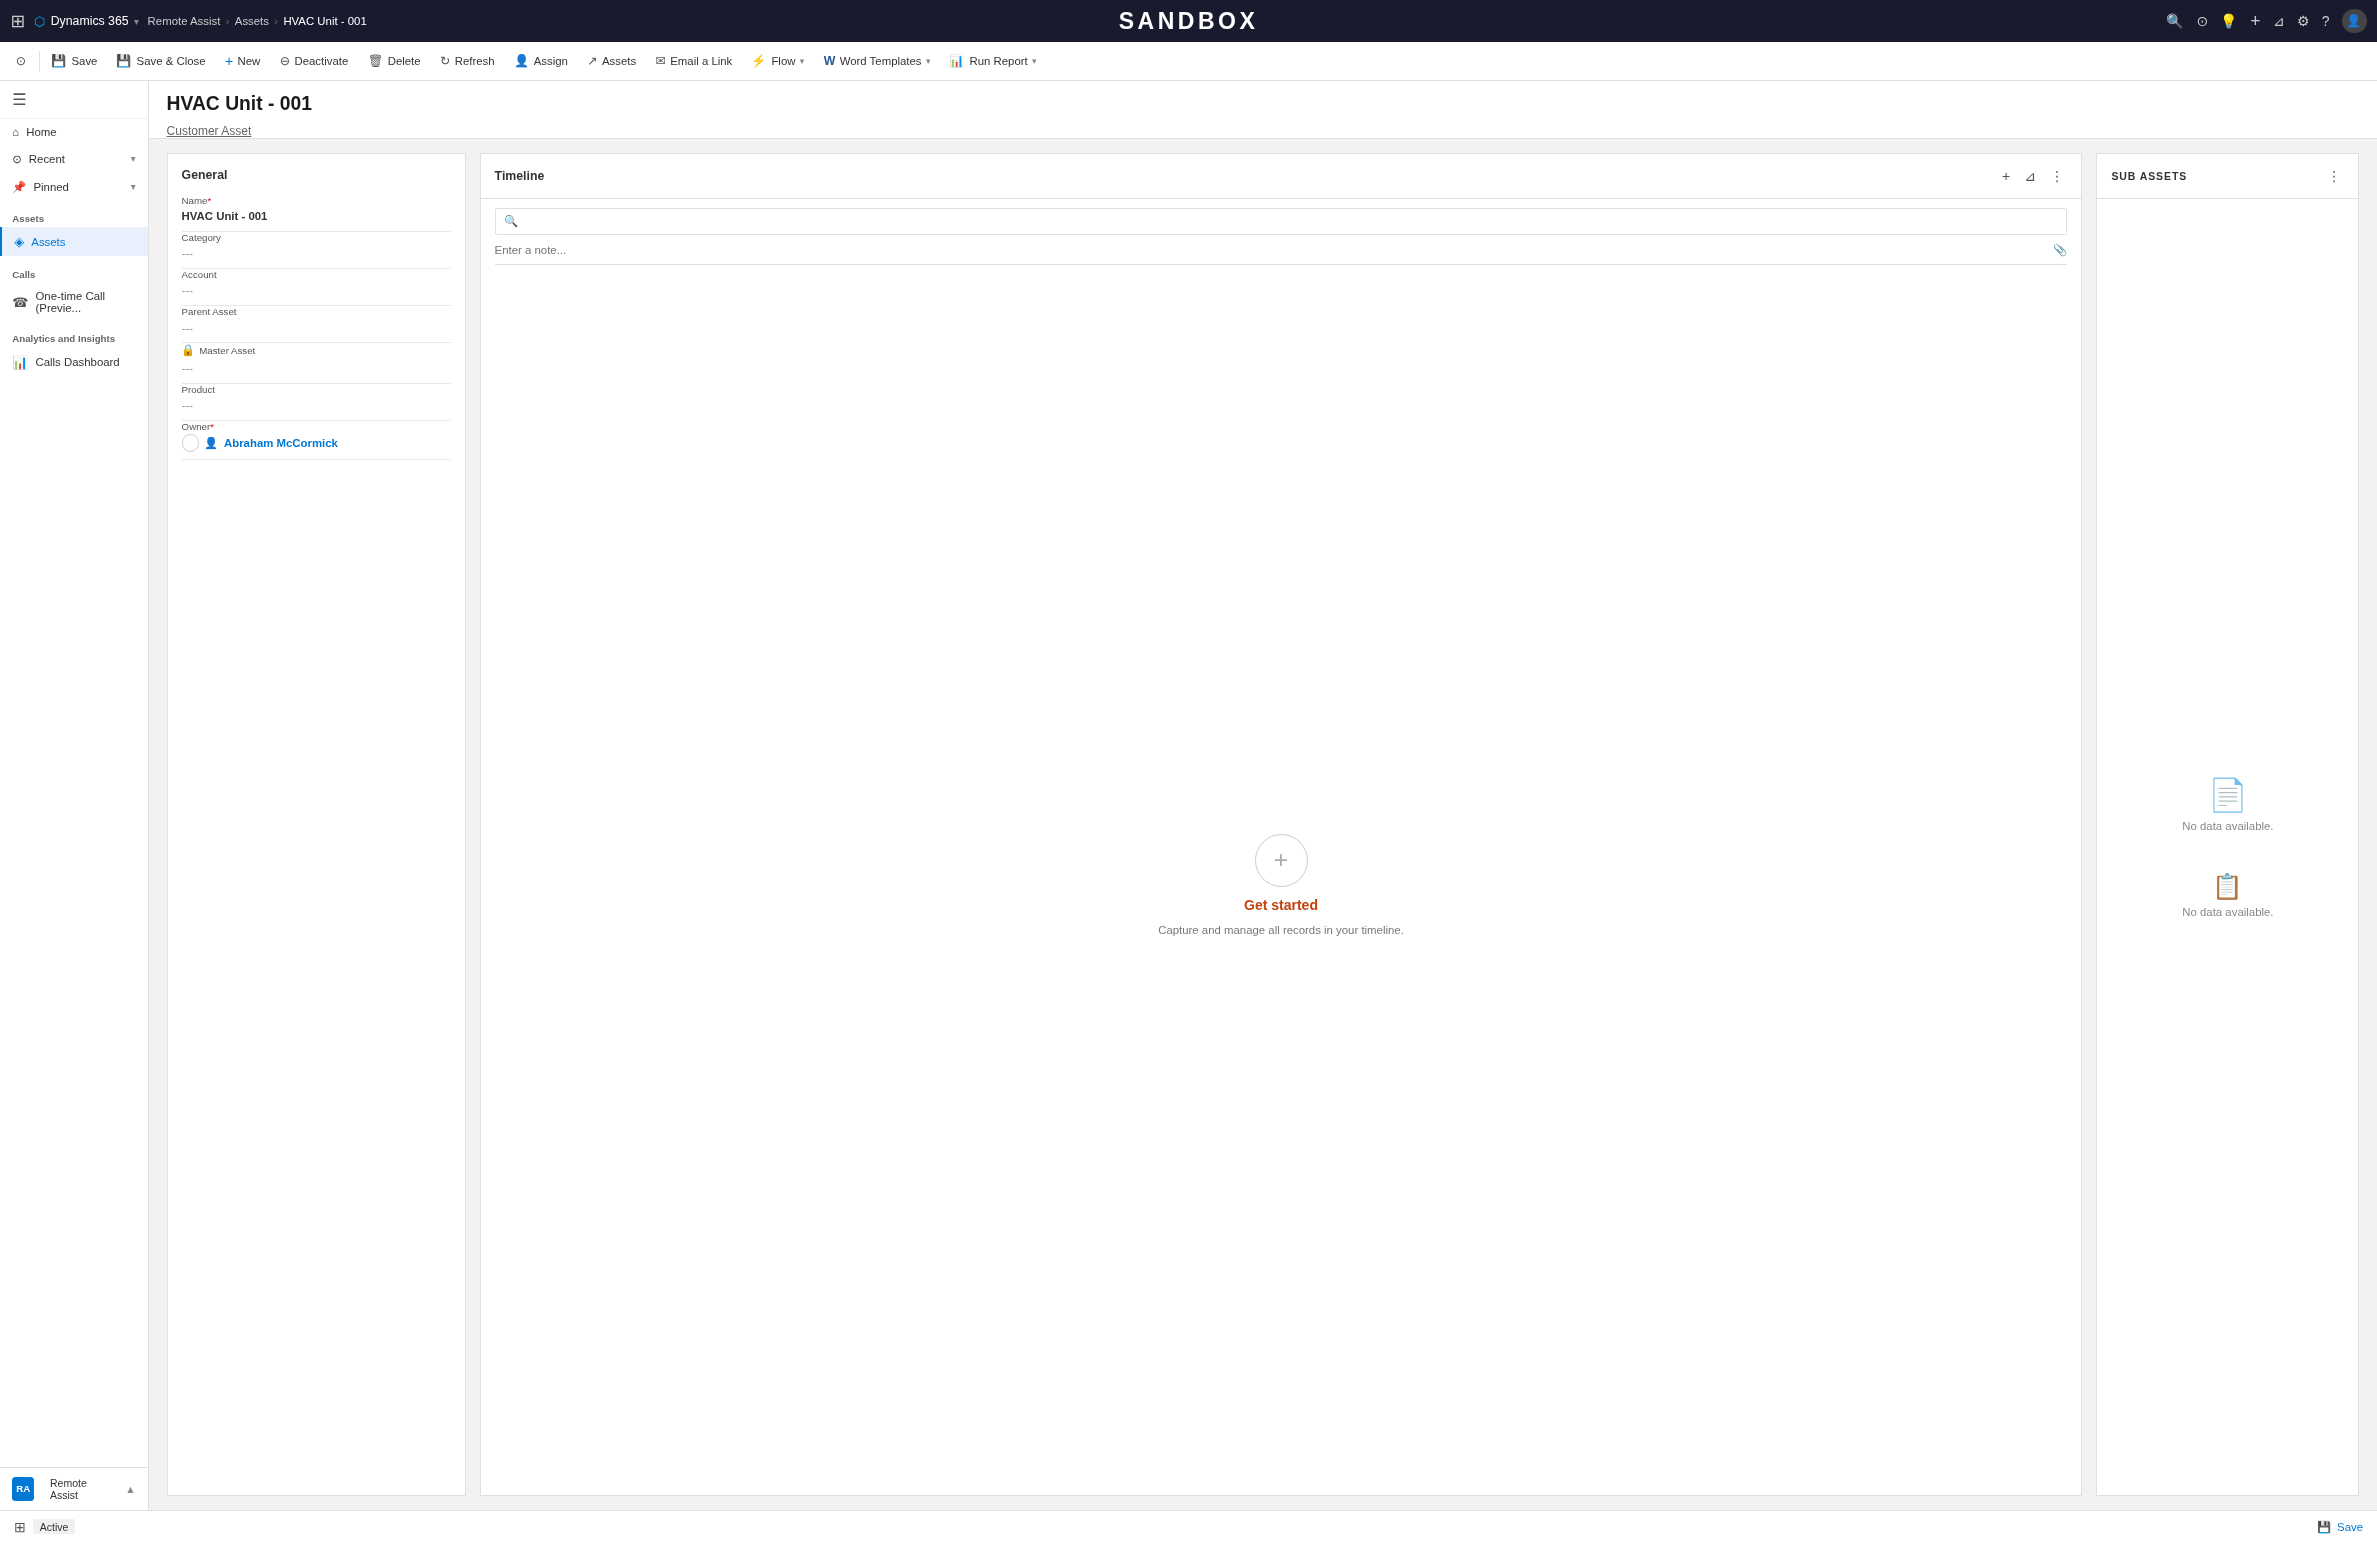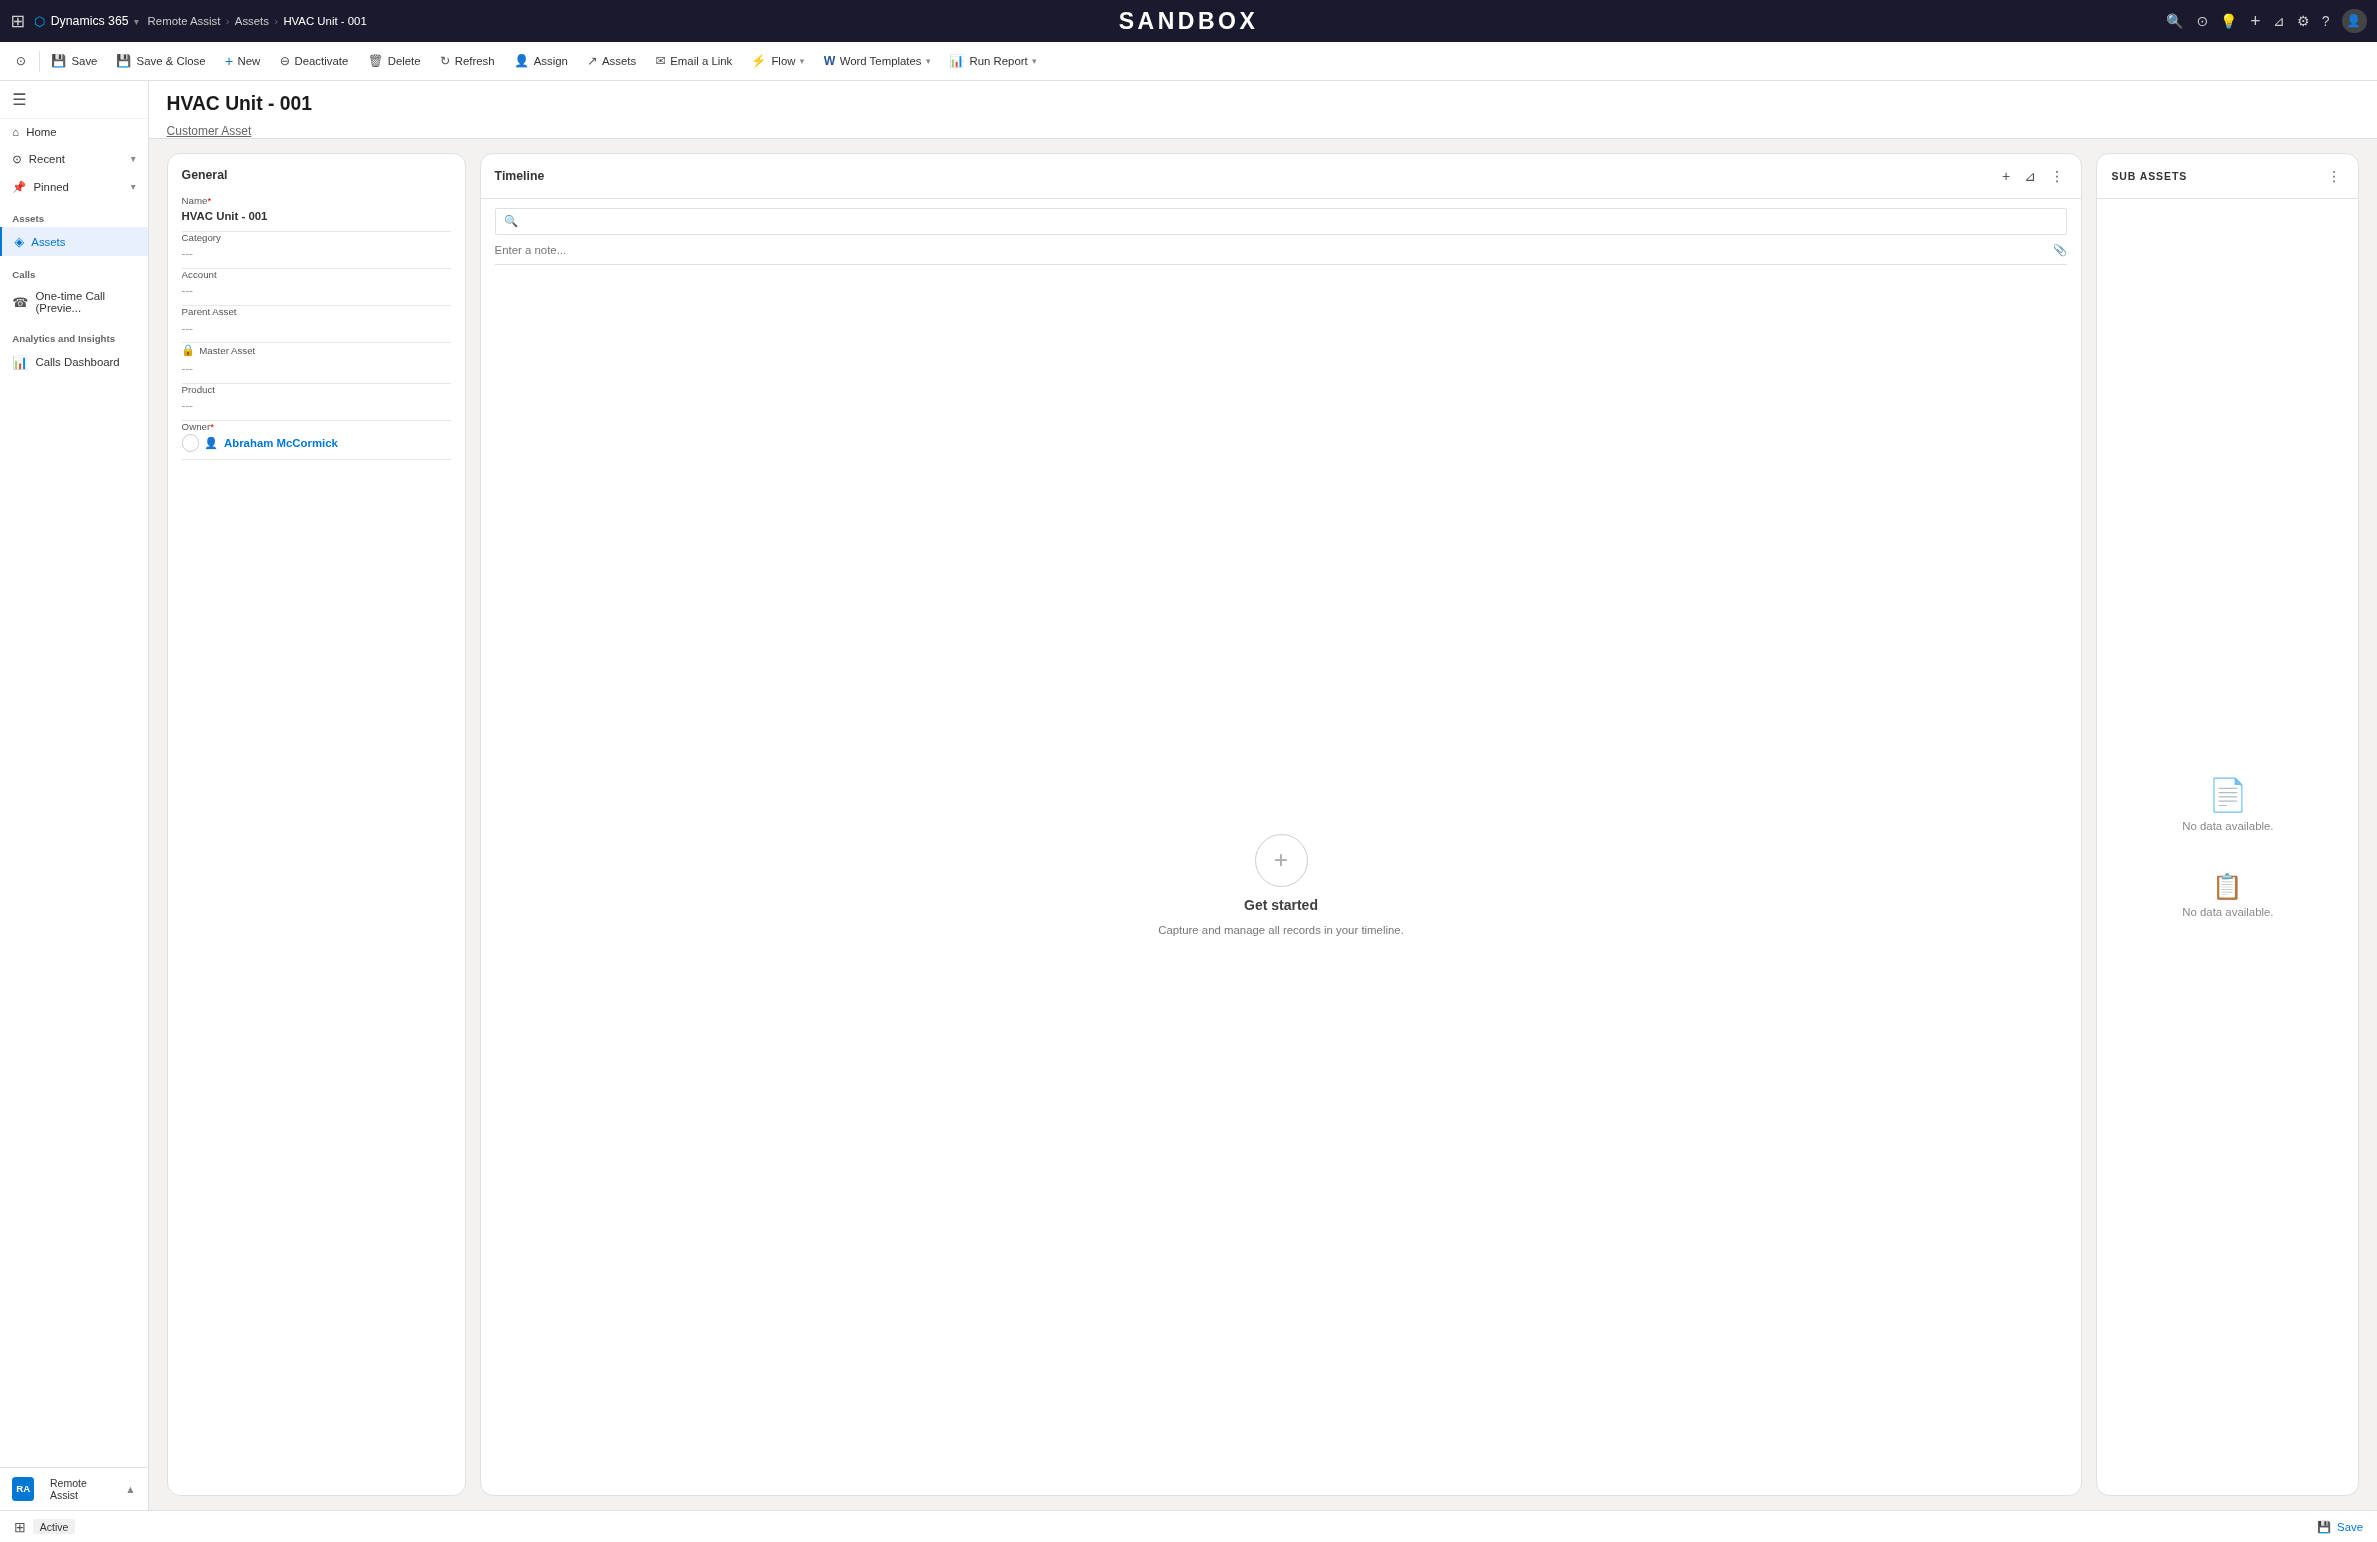--- a/index.html
+++ b/index.html
@@ -156,21 +156,21 @@
       overflow-y: auto;
       padding: 14px 17.6px;
       display: flex;
       gap: 14px;
     }
 
     
     .card {
       background: #fff;
       border: 0.9px solid #e0e0e0;
-      border-radius: 13px;
+      border-radius: 0;
     }
     .card-general {
       width: 299px;
       flex-shrink: 0;
       padding: 14px;
     }
     .card-general .card-title {
       font-size: 12.3px;
       font-weight: 600;
       color: #333;
@@ -282,21 +282,21 @@
       border: 1.8px solid #ccc;
       display: flex;
       align-items: center;
       justify-content: center;
       font-size: 24.6px;
       color: #aaa;
     }
     .get-started-title {
       font-size: 14px;
       font-weight: 600;
-      color: #404040;
+      color: #c2410c;
     }
     .get-started-sub {
       font-size: 11.4px;
       color: #777;
       text-align: center;
     }
 
     
     .card-subassets {
       width: 263px;

